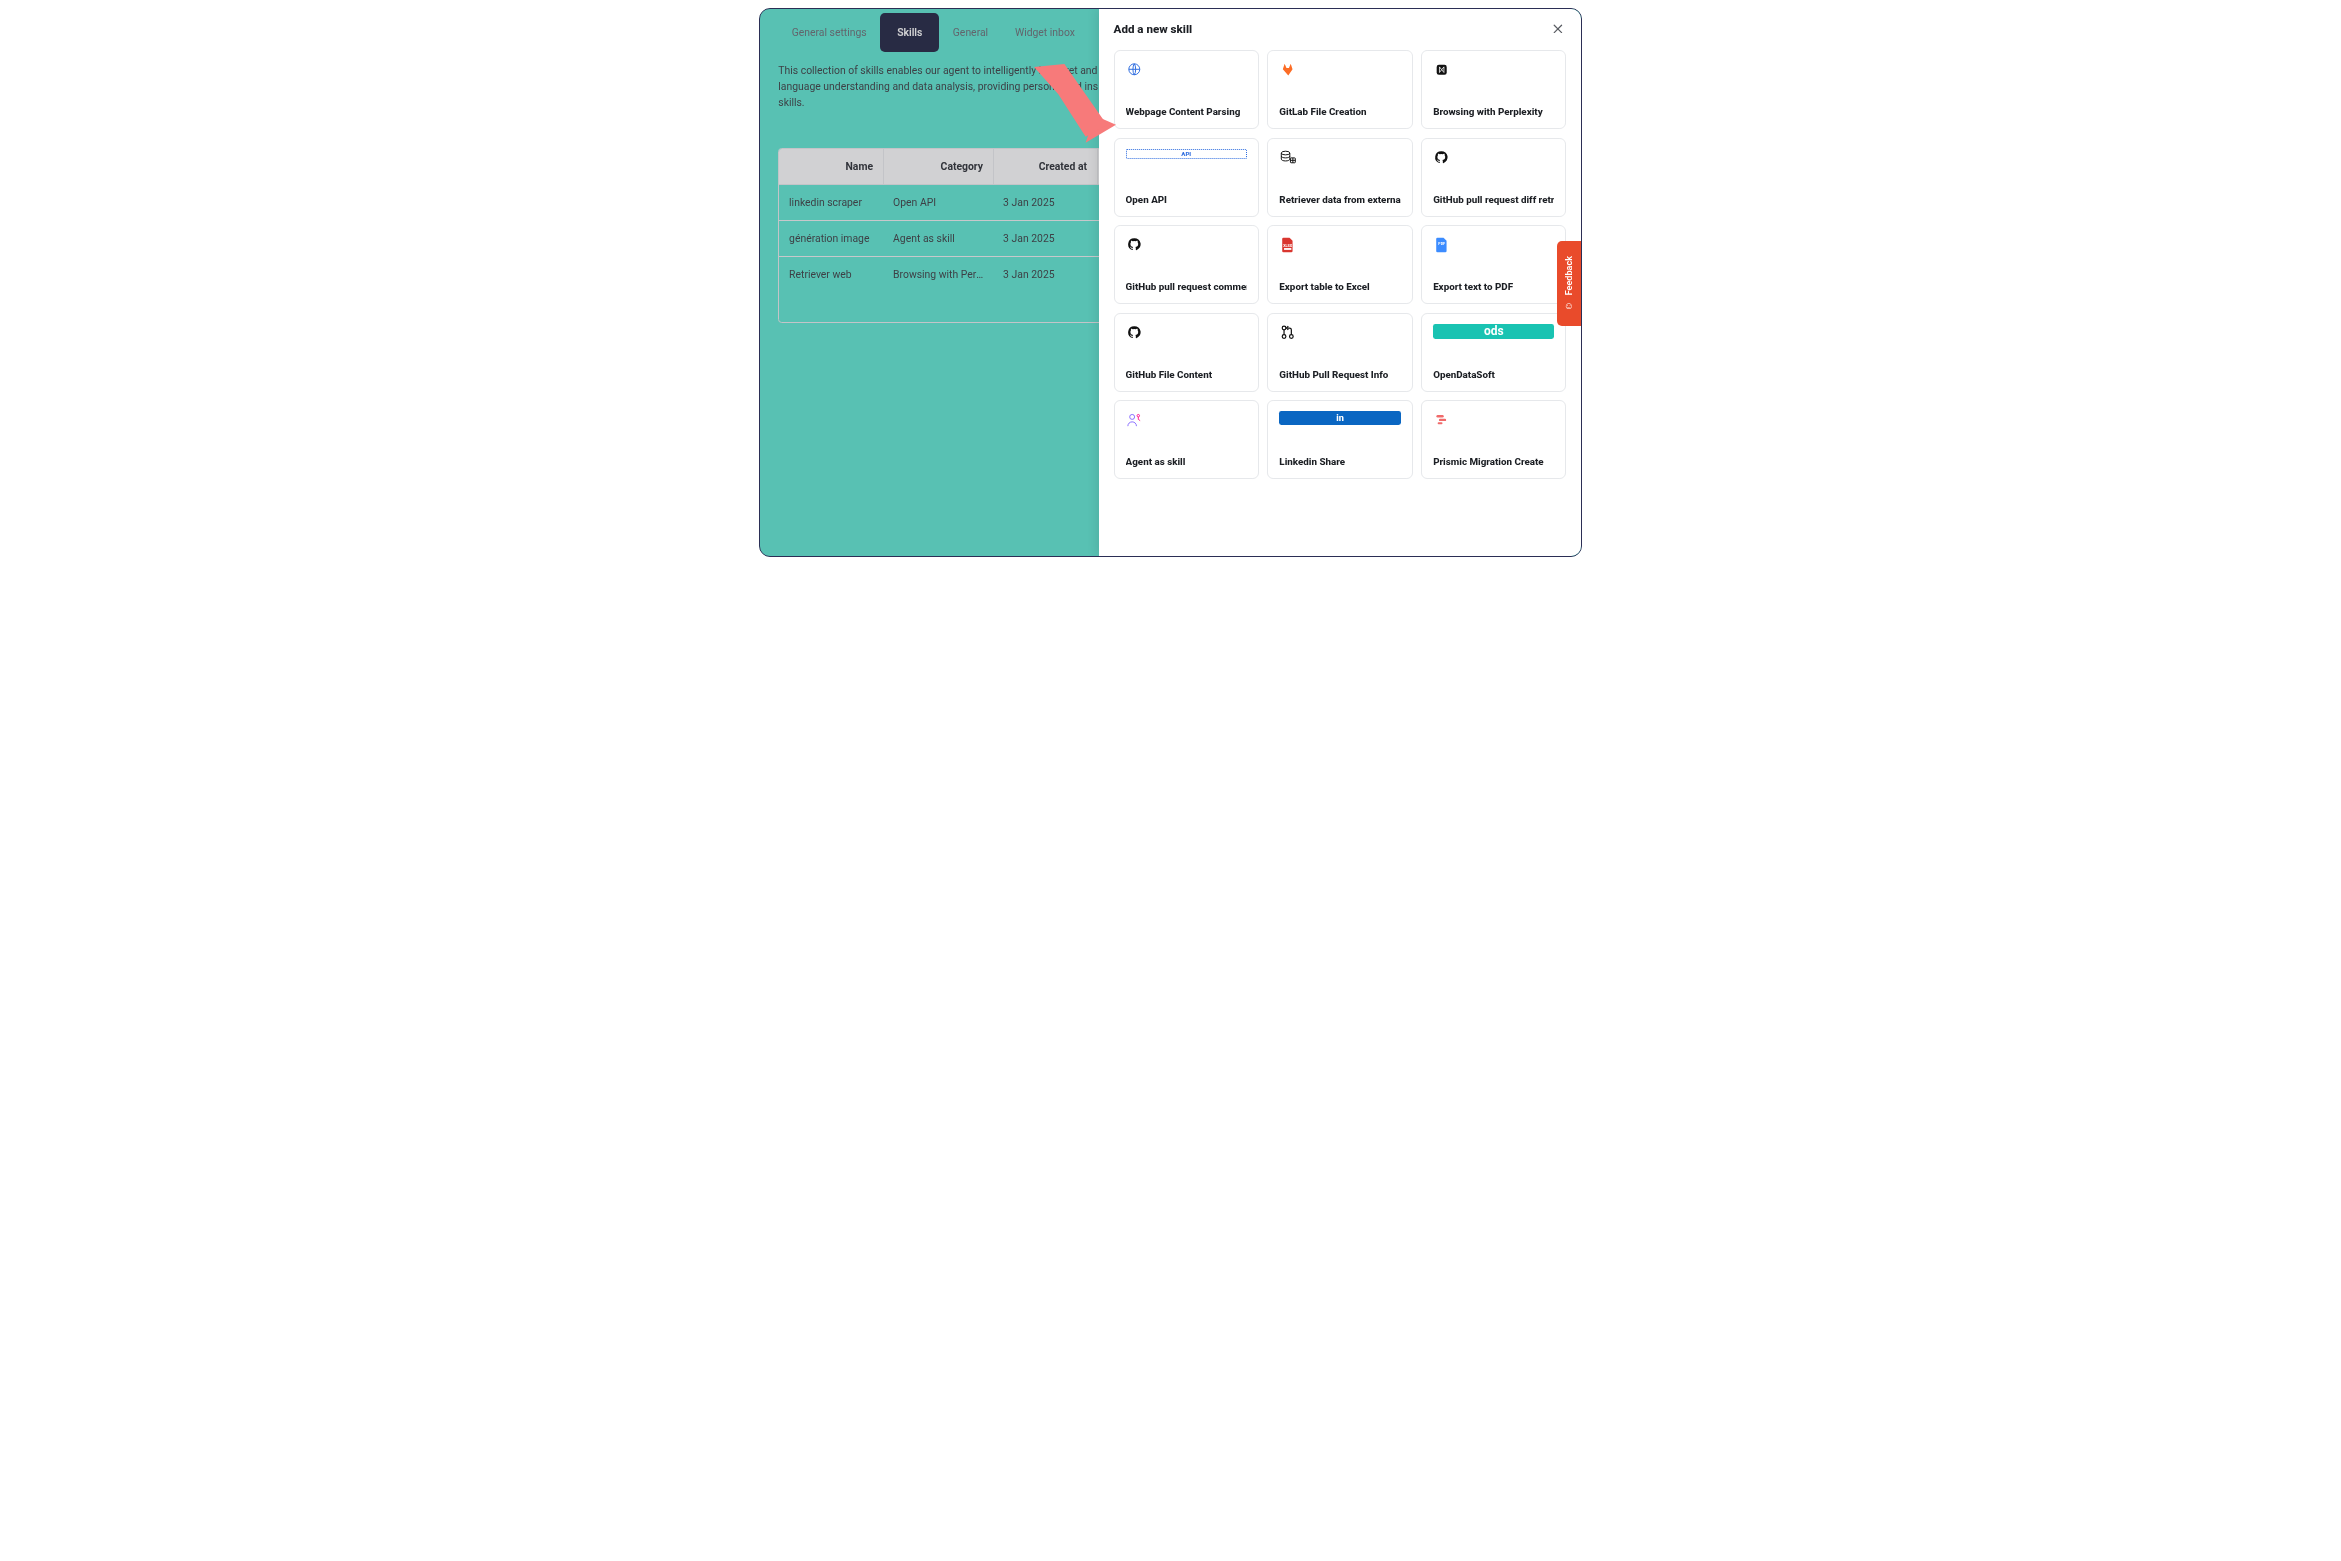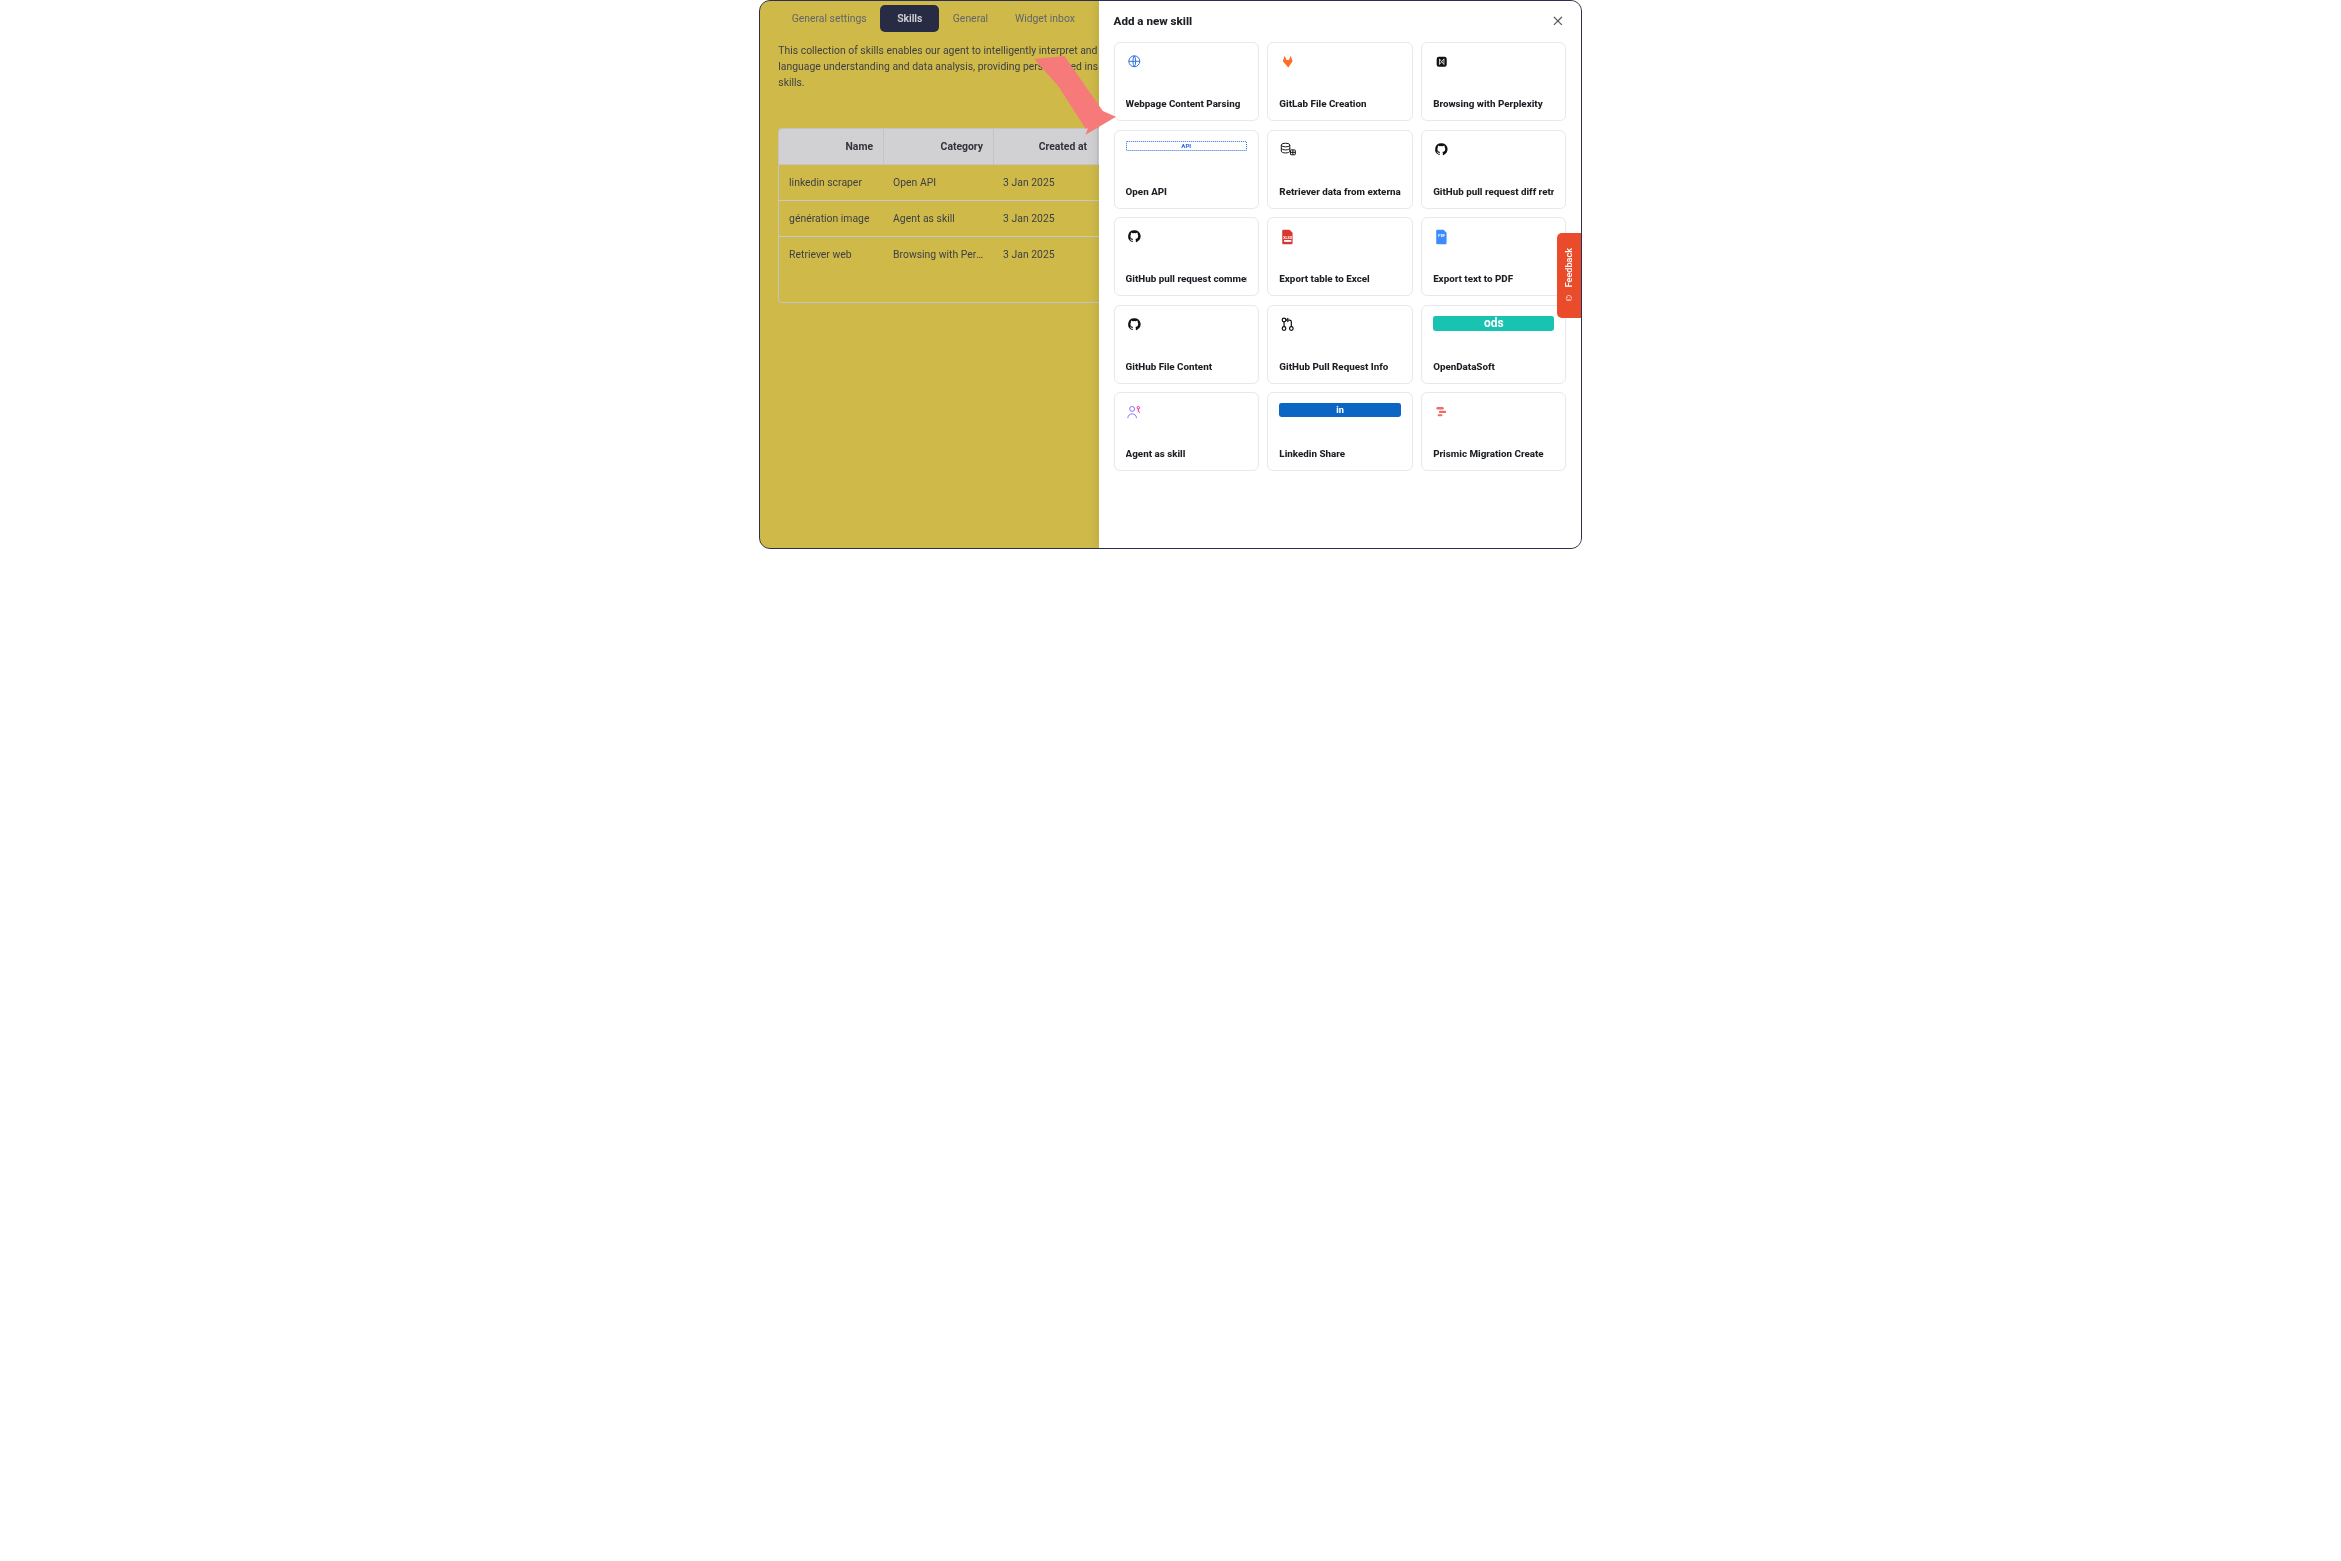--- a/index.html
+++ b/index.html
@@ -8,25 +8,25 @@
     font-family: -apple-system, BlinkMacSystemFont, "Segoe UI", Roboto, Arial, sans-serif;
     background: #fff;
     color: #222;
     font-size: 9.8px;
     overflow: hidden;
   }
   .frame {
     position: relative;
     width: 823px;
     height: 549px;
-    margin: 0 auto;
+    margin: 8px auto;
     border: 1.8px solid #2b2e55;
     border-radius: 11px;
     overflow: hidden;
-    background: #fde047;
+    background: #5eead4;
   }
 
   
   .page {
     position: absolute;
     inset: 0;
     padding: 0;
   }
   .tabs {
     display: flex;
@@ -38,21 +38,21 @@
     padding: 6.1px 13.4px;
     color: #6b6f76;
     font-size: 10.4px;
     border-radius: 4.9px;
     cursor: pointer;
   }
   .tab.active {
     background: #1e2240;
     color: #fff;
     font-weight: 600;
-    padding: 7px 17px;
+    padding: 13px 17px;
   }
   .intro {
     padding: 11px 18.3px 6.1px 18.3px;
     color: #3a3d42;
     font-size: 10.4px;
     line-height: 1.55;
   }
   .table-wrap {
     margin: 30.5px 18.3px 0 18.3px;
     border: 0.6px solid #eceef1;

